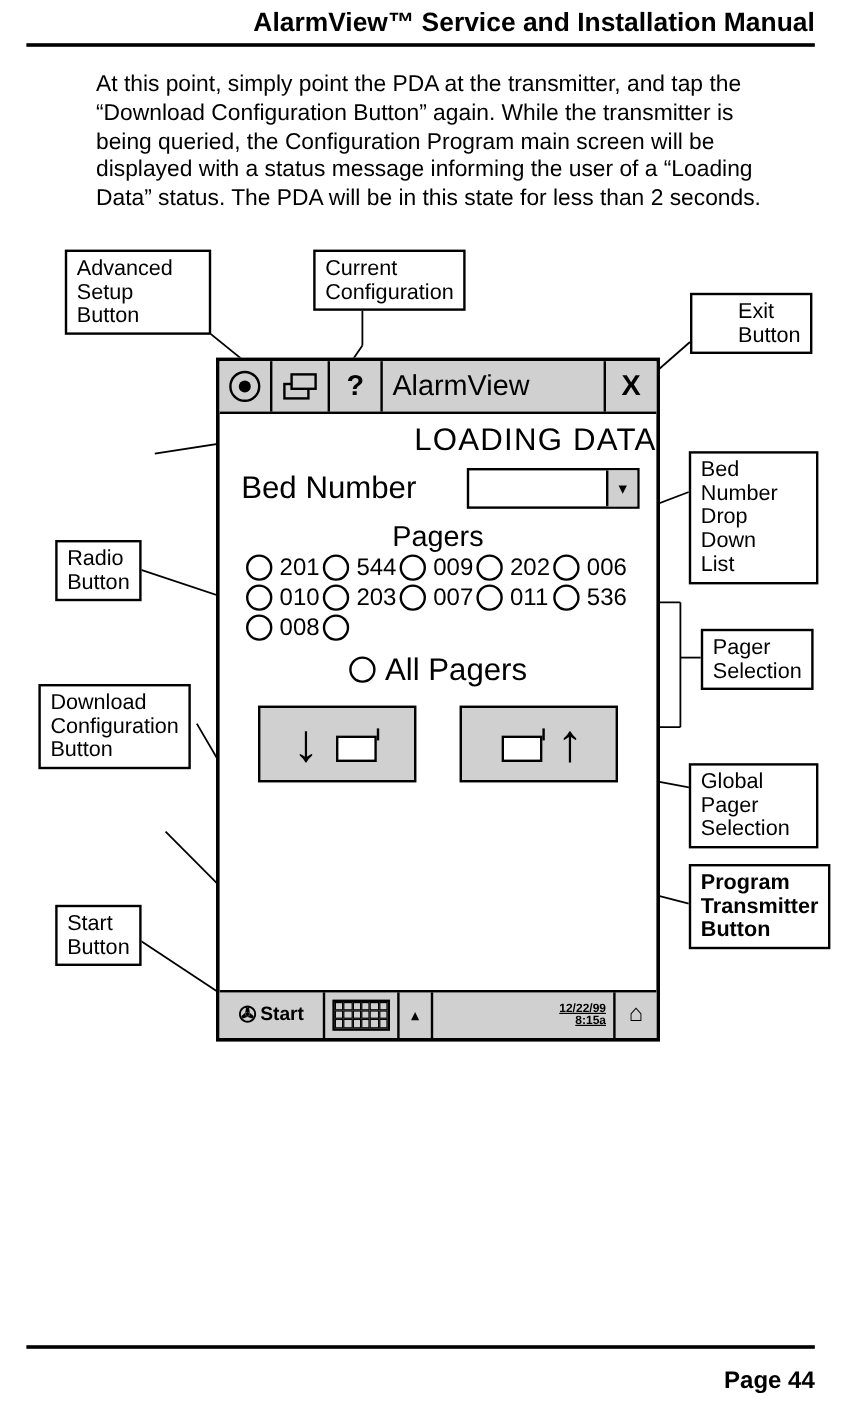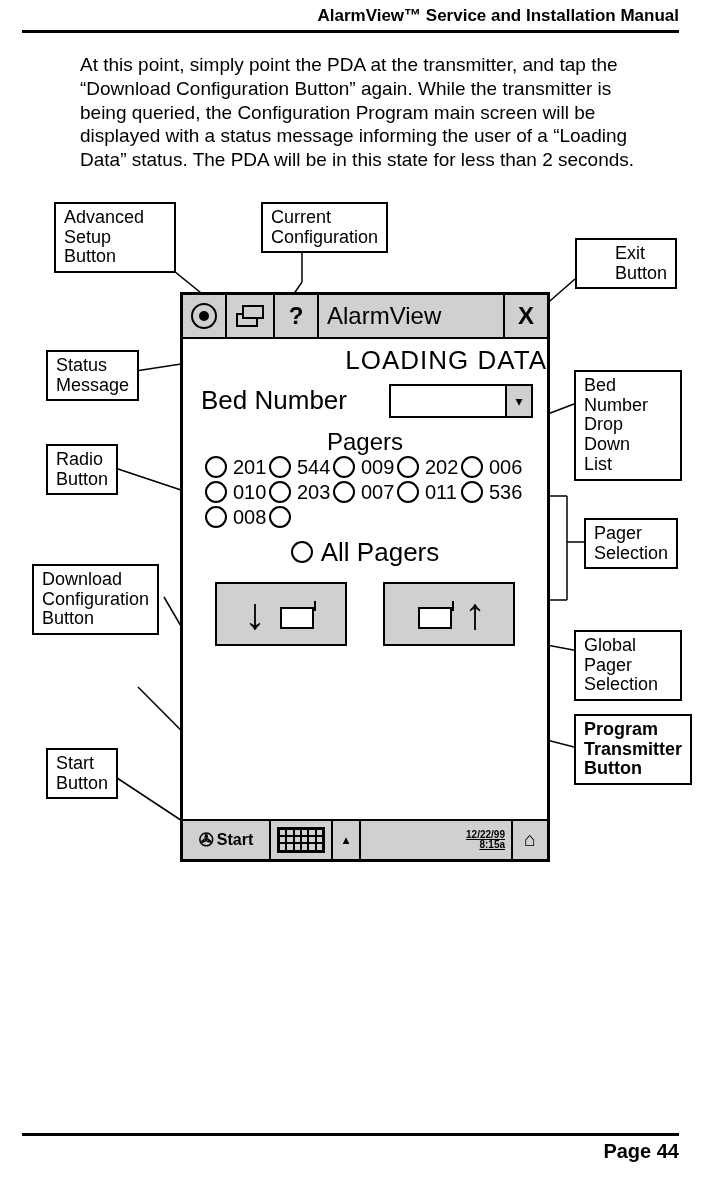--- a/index.html
+++ b/index.html
@@ -13,21 +13,21 @@
   .page {
     width: 701px;
     min-height: 1183px;
     position: relative;
     box-sizing: border-box;
     padding: 0 22px;
   }
   .header-title {
     text-align: right;
     font-weight: bold;
-    font-size: 17px;
+    font-size: 22px;
     padding: 6px 0 4px 0;
     border-bottom: 3px solid #000;
   }
   .body-text {
     font-size: 19px;
     line-height: 1.25;
     margin: 20px 0 0 58px;
     width: 580px;
   }
   .diagram-wrap {
@@ -183,21 +183,21 @@
   svg.leaders{position:absolute;left:0;top:0;width:660px;height:700px;pointer-events:none;}
   svg.leaders line{stroke:#000;stroke-width:1.5;}
 
   .footer {
     position: absolute;
     left: 22px; right:22px; bottom: 20px;
     border-top: 3px solid #000;
     text-align: right;
     font-weight: bold;
     font-size: 20px;
-    padding-top: 4px;
+    padding-top: 16px;
   }
 </style>
 </head>
 <body>
 
 <div class="page">
   <div class="header-title">AlarmView™ Service and Installation Manual</div>
 
   <div class="body-text">At this point, simply point the PDA at the transmitter, and tap the “Download Configuration Button” again.  While the transmitter is being queried, the Configuration Program main screen will be displayed with a status message informing the user of a “Loading Data” status.  The PDA will be in this state for less than 2 seconds.</div>
 
@@ -223,22 +223,20 @@
       <line x1="545" y1="340" x2="562" y2="340"></line>
       <line x1="562" y1="450" x2="450" y2="429"></line>
       <line x1="552" y1="545" x2="455" y2="520"></line>
     </svg>
 
     <div class="callout" style="left:32px; top:0px; width:122px; white-space:pre-line;">Advanced
 Setup
 Button</div>
     <div class="callout" style="left:239px; top:0px; white-space:pre-line;">Current
 Configuration</div>
-    <div class="callout" style="left:24px; top:148px; white-space:pre-line;">Status
-Message</div>
     <div class="callout" style="left:24px; top:242px; white-space:pre-line;">Radio
 Button</div>
     <div class="callout" style="left:10px; top:362px; white-space:pre-line;">Download
 Configuration
 Button</div>
     <div class="callout" style="left:24px; top:546px; white-space:pre-line;">Start
 Button</div>
 
     <div class="callout" style="left:553px; top:36px; white-space:pre-line;padding-left:38px;">Exit
 Button</div>

